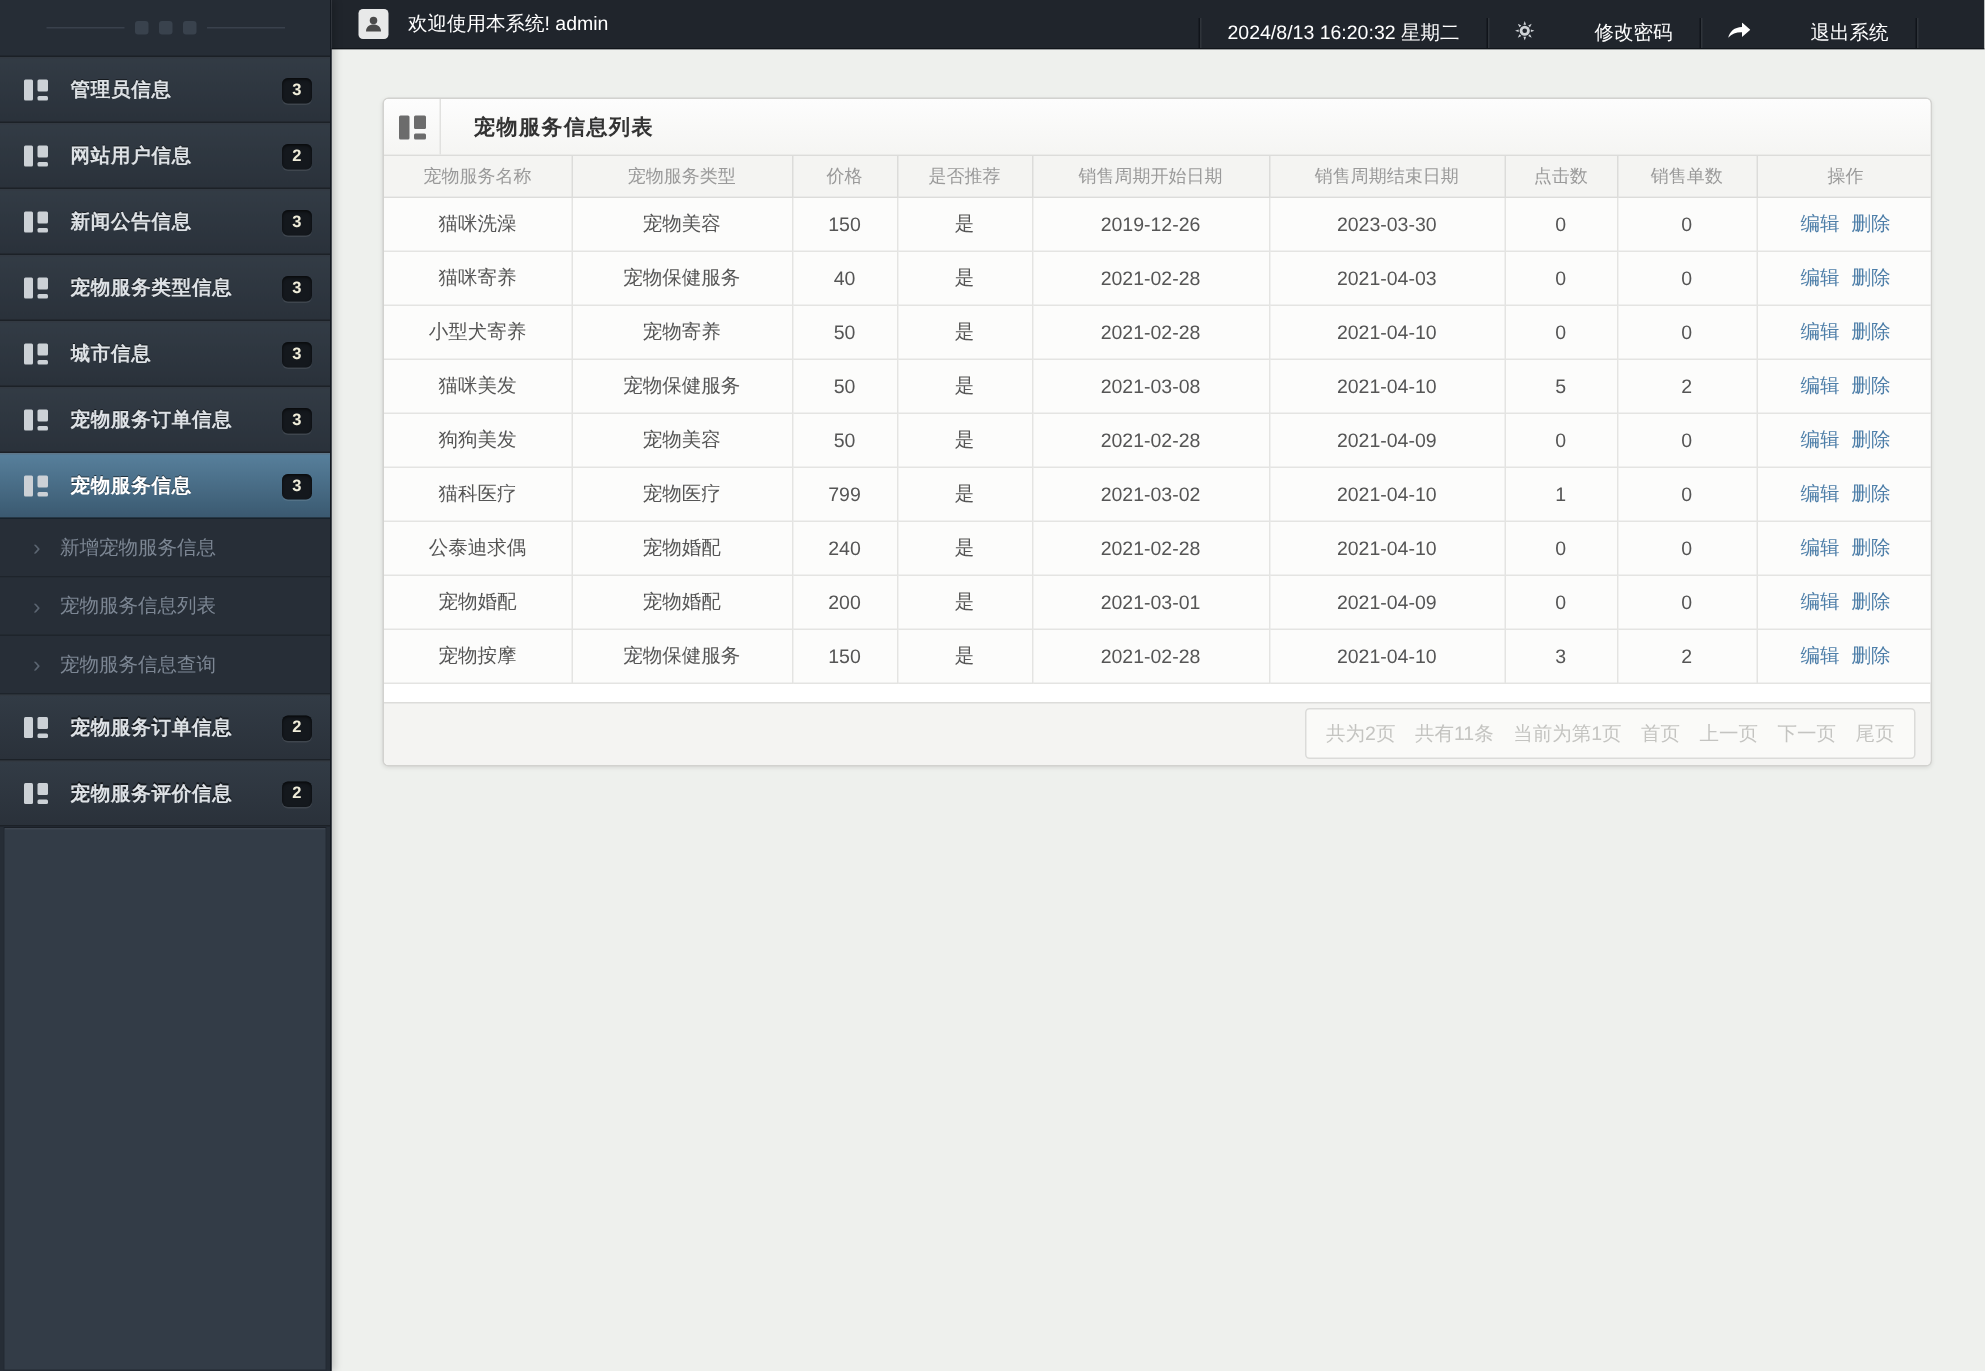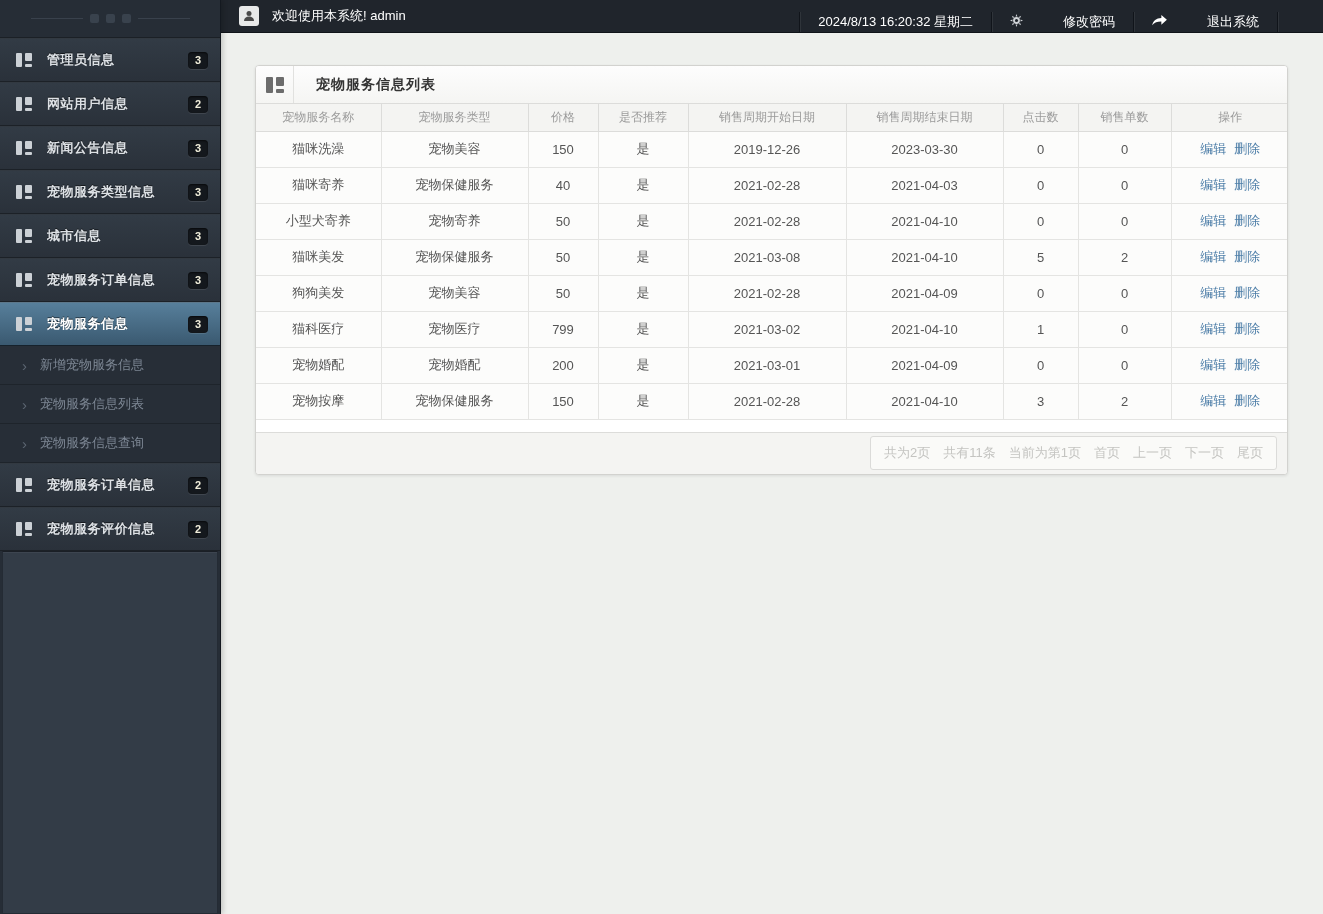--- a/index.html
+++ b/index.html
@@ -380,20 +380,31 @@
               <td>宠物医疗</td>
               <td>799</td>
               <td>是</td>
               <td>2021-03-02</td>
               <td>2021-04-10</td>
               <td>1</td>
               <td>0</td>
               <td><a class="act-link">编辑</a><a class="act-link">删除</a></td>
             </tr>
             <tr>
+              <td>公泰迪求偶</td>
+              <td>宠物婚配</td>
+              <td>240</td>
+              <td>是</td>
+              <td>2021-02-28</td>
+              <td>2021-04-10</td>
+              <td>0</td>
+              <td>0</td>
+              <td><a class="act-link">编辑</a><a class="act-link">删除</a></td>
+            </tr>
+            <tr>
               <td>宠物婚配</td>
               <td>宠物婚配</td>
               <td>200</td>
               <td>是</td>
               <td>2021-03-01</td>
               <td>2021-04-09</td>
               <td>0</td>
               <td>0</td>
               <td><a class="act-link">编辑</a><a class="act-link">删除</a></td>
             </tr>

